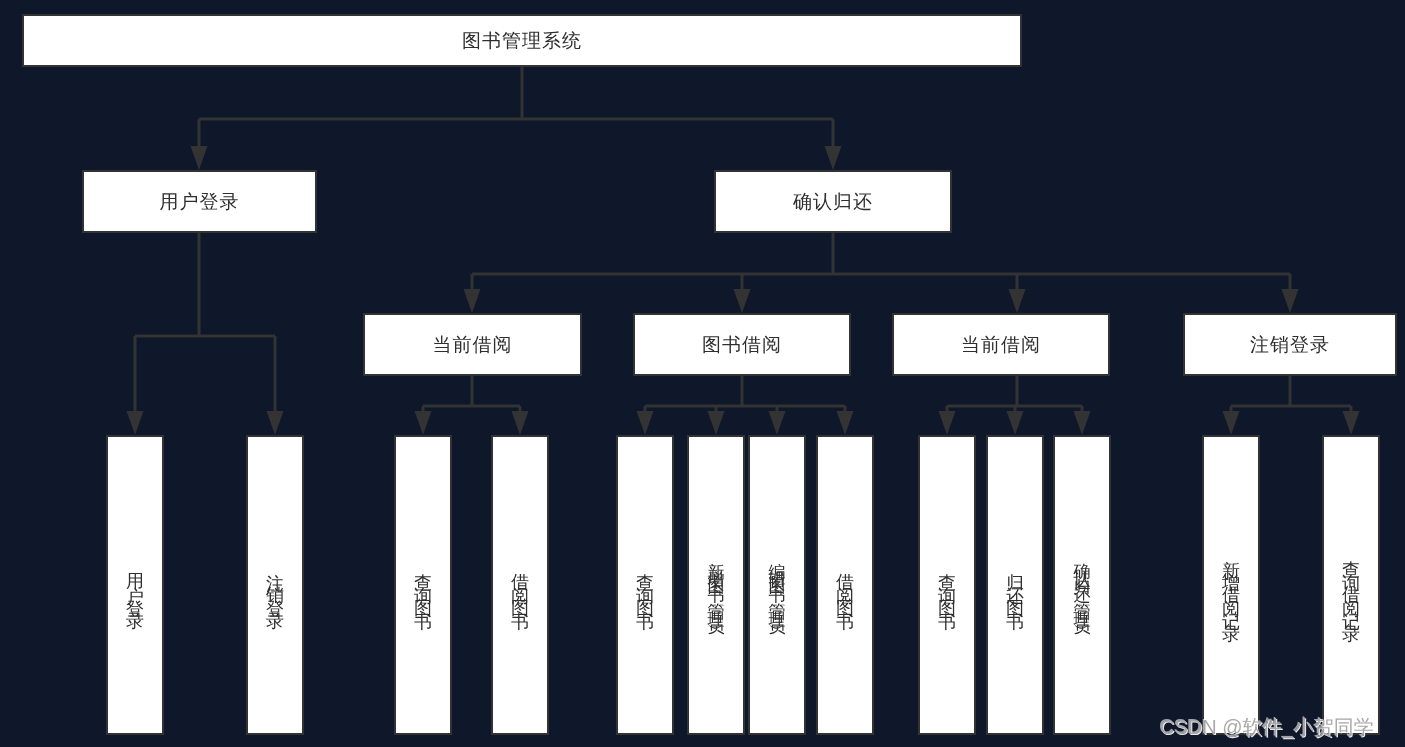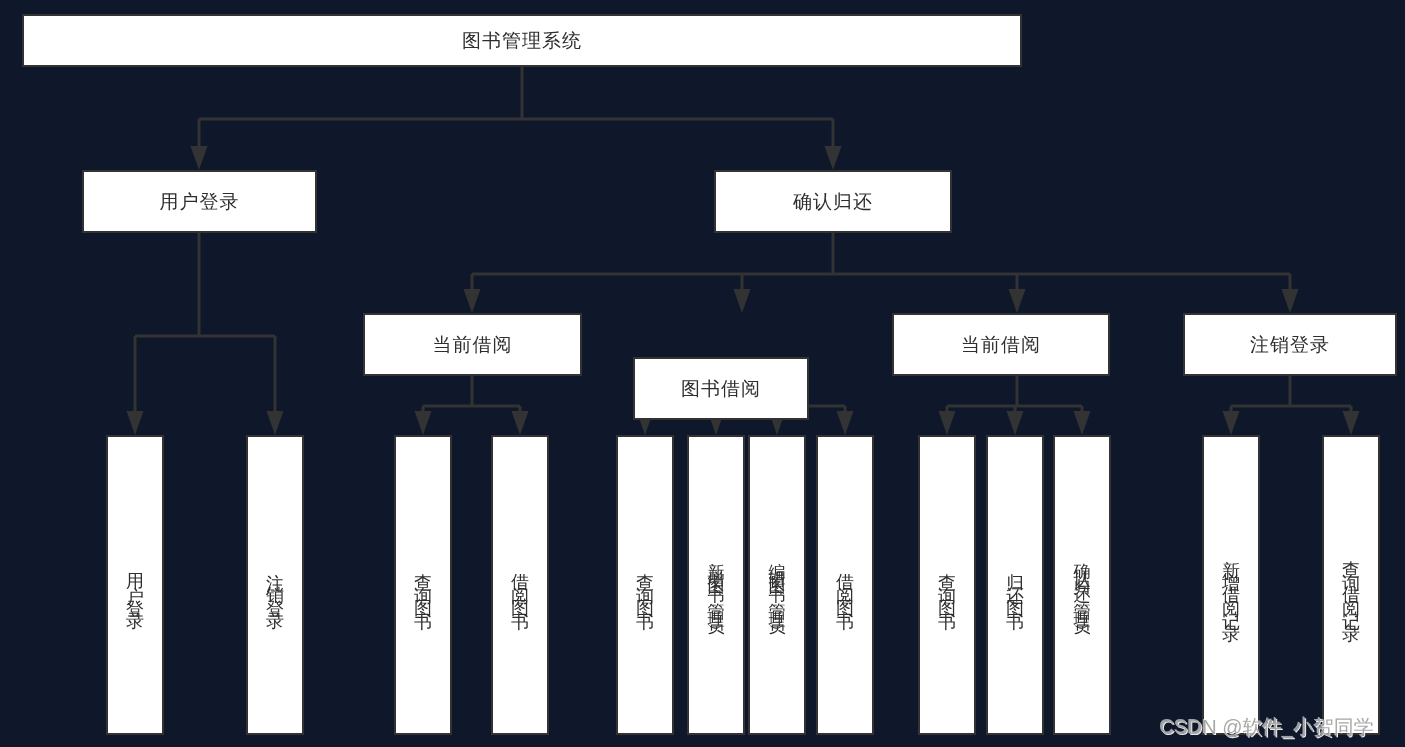--- a/index.html
+++ b/index.html
@@ -9,21 +9,21 @@
     position:absolute; box-sizing:border-box;
     border:2.5px solid #333333; background:#ffffff;
     display:flex; align-items:center; justify-content:center;
     font-size:19px; color:#2e2e2e; letter-spacing:1px; white-space:nowrap;
   }
   .root  { left:22px;  top:14px;  width:1000px; height:53px; }
   .lvl2a { left:82px;  top:170px; width:235px;  height:63px; }
   .lvl2b { left:714px; top:170px; width:238px;  height:63px; }
   .lvl3  { top:313px; height:63px; }
   .l3a { left:363px;  width:219px; }
-  .l3b { left:633px;  width:176px;margin-top:44px; }
+  .l3b { left:633px;  width:218px; }
   .l3c { left:892px;  width:218px; }
   .l3d { left:1183px; width:214px; }
   .leaf {
     position:absolute; box-sizing:border-box; top:435px; width:58px; height:300px;
     border:2.5px solid #333333; background:#ffffff;
     display:flex; align-items:center; justify-content:center;
   }
   .leaf span {
     writing-mode:vertical-rl; line-height:1;
     font-size:18px; letter-spacing:13px; color:#2e2e2e;

